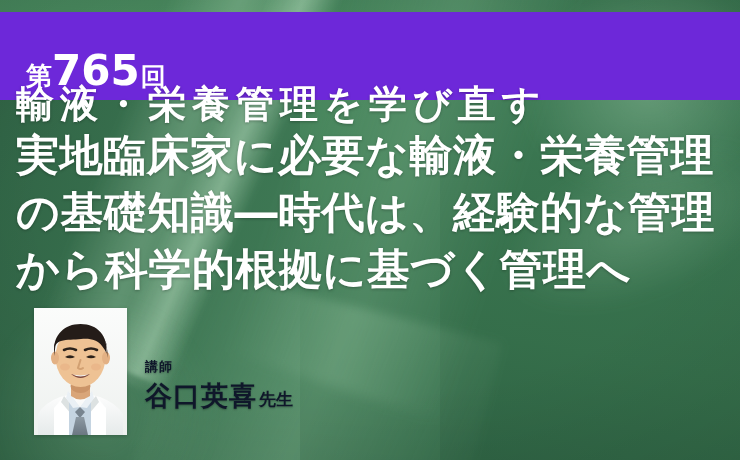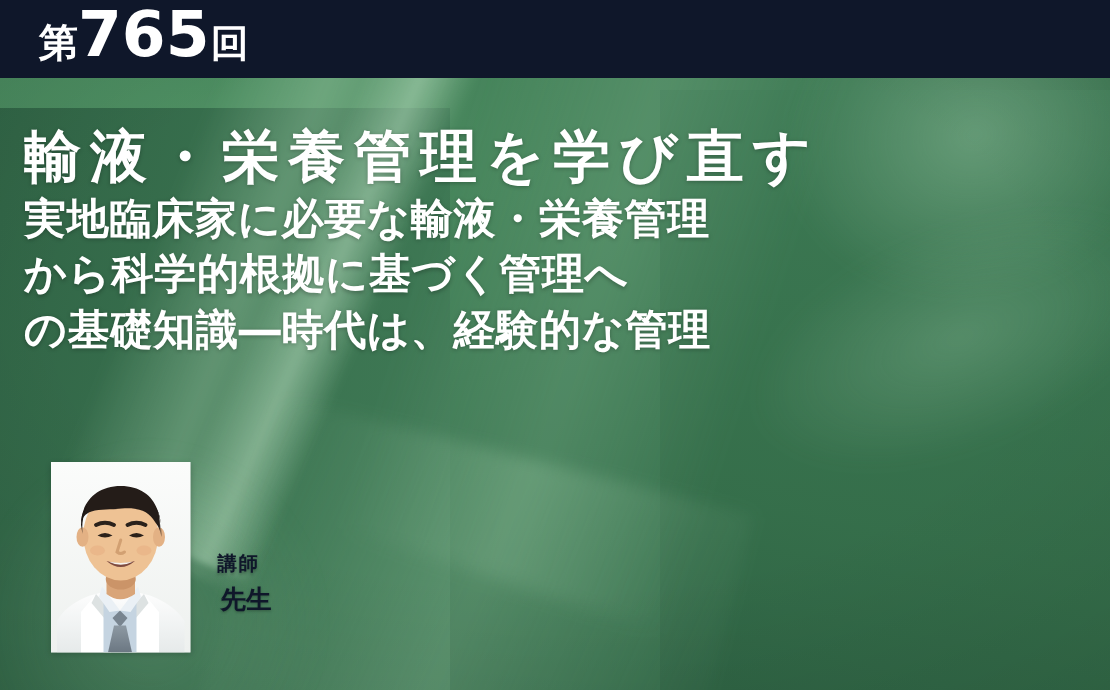--- a/index.html
+++ b/index.html
@@ -98,23 +98,23 @@
   }
   .vignette {
     position: absolute;
     left: 0; top: 0; width: 740px; height: 460px;
     background: radial-gradient(110% 100% at 50% 45%, rgba(0,0,0,0) 40%, rgba(0,0,0,.16) 100%);
   }
 
   
   .header-band {
     position: absolute;
-    left: 0; top: 0;
-    width: 740px; height: 52px;
-    background: #0f172a;
+    left: 0; top: 12px;
+    width: 740px; height: 88px;
+    background: #6d28d9;
     display: flex;
     align-items: center;
     z-index: 5;
   }
   .header-edition {
     position: absolute;
     left: 26px;
     bottom: 8px;
     color: #ffffff;
     white-space: nowrap;
@@ -159,21 +159,21 @@
     color: #ffffff;
     font-size: 38px;
     font-weight: 700;
     letter-spacing: 6px;
     line-height: 1.18;
     text-shadow: 0 1px 3px rgba(0,0,0,.28);
     white-space: nowrap;
   }
   .title-sub-line {
     color: #ffffff;
-    font-size: 28px;
+    font-size: 43px;
     font-weight: 700;
     letter-spacing: 0.5px;
     line-height: 1.33;
     text-shadow: 0 1px 3px rgba(0,0,0,.28);
     white-space: nowrap;
   }
 
   
   .speaker-block {
     position: absolute;
@@ -251,22 +251,22 @@
 
   <div class="header-band">
     <div class="header-edition">
       <span class="edition-prefix">第</span><span class="edition-number">765</span><span class="edition-suffix">回</span>
     </div>
   </div>
 
   <div class="title-block">
     <div class="title-main">輸液・栄養管理を学び直す</div>
     <div class="title-sub-line">実地臨床家に必要な輸液・栄養管理</div>
+    <div class="title-sub-line">の基礎知識―時代は、経験的な管理</div>
     <div class="title-sub-line">から科学的根拠に基づく管理へ</div>
-    <div class="title-sub-line">の基礎知識―時代は、経験的な管理</div>
   </div>
 
   <div class="speaker-block">
 
     <div class="portrait">
       <svg width="93" height="127" viewBox="0 0 93 127">
         <defs>
           <linearGradient id="bgph" x1="0" y1="0" x2="0" y2="1">
             <stop offset="0%" stop-color="#fbfcfb"></stop>
             <stop offset="100%" stop-color="#eef1ef"></stop>
@@ -322,19 +322,20 @@
         <path d="M38.5 66.5 Q46.5 70.5 54.5 66.5 Q46.5 68 38.5 66.5 Z" fill="#f6f3ee"></path>
 
         <ellipse cx="31" cy="59" rx="5" ry="3.4" fill="#e5ab7e" opacity=".45"></ellipse>
         <ellipse cx="62" cy="59" rx="5" ry="3.4" fill="#e5ab7e" opacity=".45"></ellipse>
       </svg>
     </div>
 
     <div class="speaker-text">
       <div class="speaker-role">講師</div>
       <div class="speaker-line">
+        <span class="speaker-name">谷口英喜</span>
         <span class="speaker-honorific">先生</span>
       </div>
     </div>
 
   </div>
 
 </div>
 
 </body></html>

